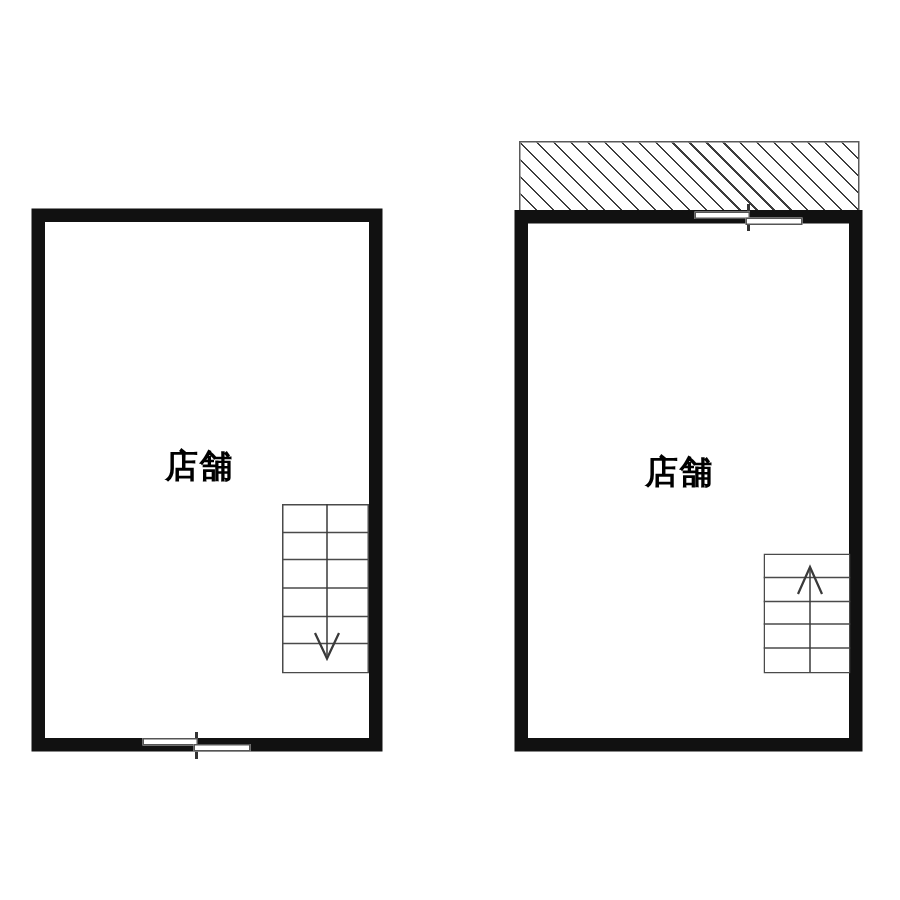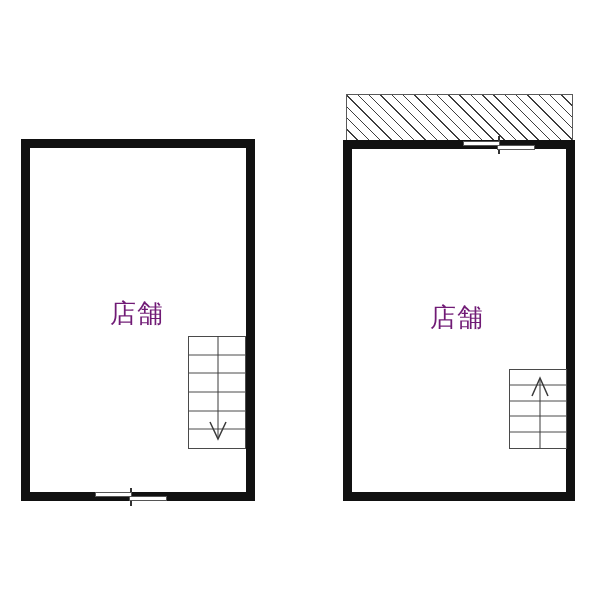--- a/index.html
+++ b/index.html
@@ -34,25 +34,25 @@
     background: repeating-linear-gradient(
       45deg,
       #ffffff 0px, #ffffff 7px,
       #3d3d3d 7px, #3d3d3d 8px
     );
   }
 
   
   .label {
     position: absolute;
-    font-size: 26px;
-    font-weight: 400;
+    font-size: 22px;
+    font-weight: 700;
     letter-spacing: 1px;
     line-height: 1;
-    color: #701a75;
+    color: #000000;
     white-space: nowrap;
   }
   .label-left  { left: 110px; top: 300px; }
   .label-right { left: 430px; top: 304px; }
 
   
   .stair { position: absolute; }
   .stair-left  { left: 188px; top: 336px; }
   .stair-right { left: 509px; top: 369px; }
 

